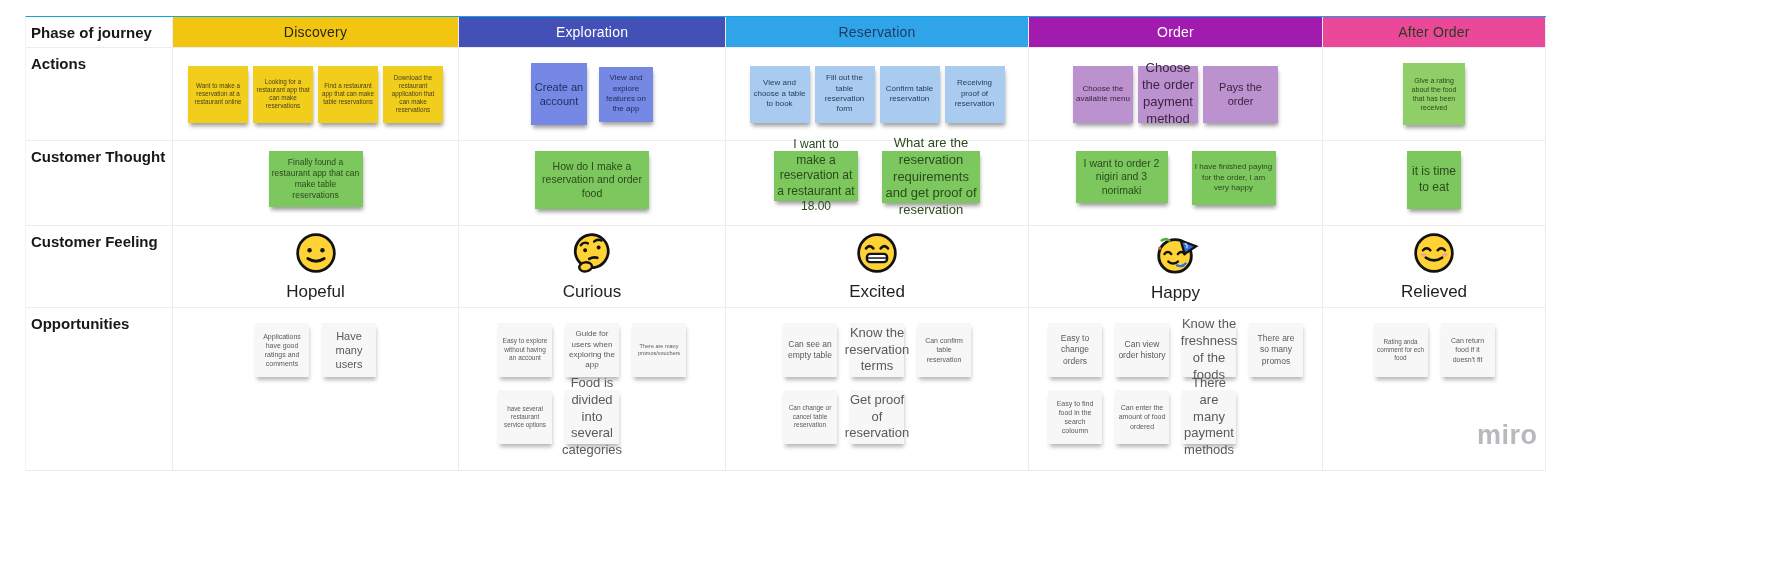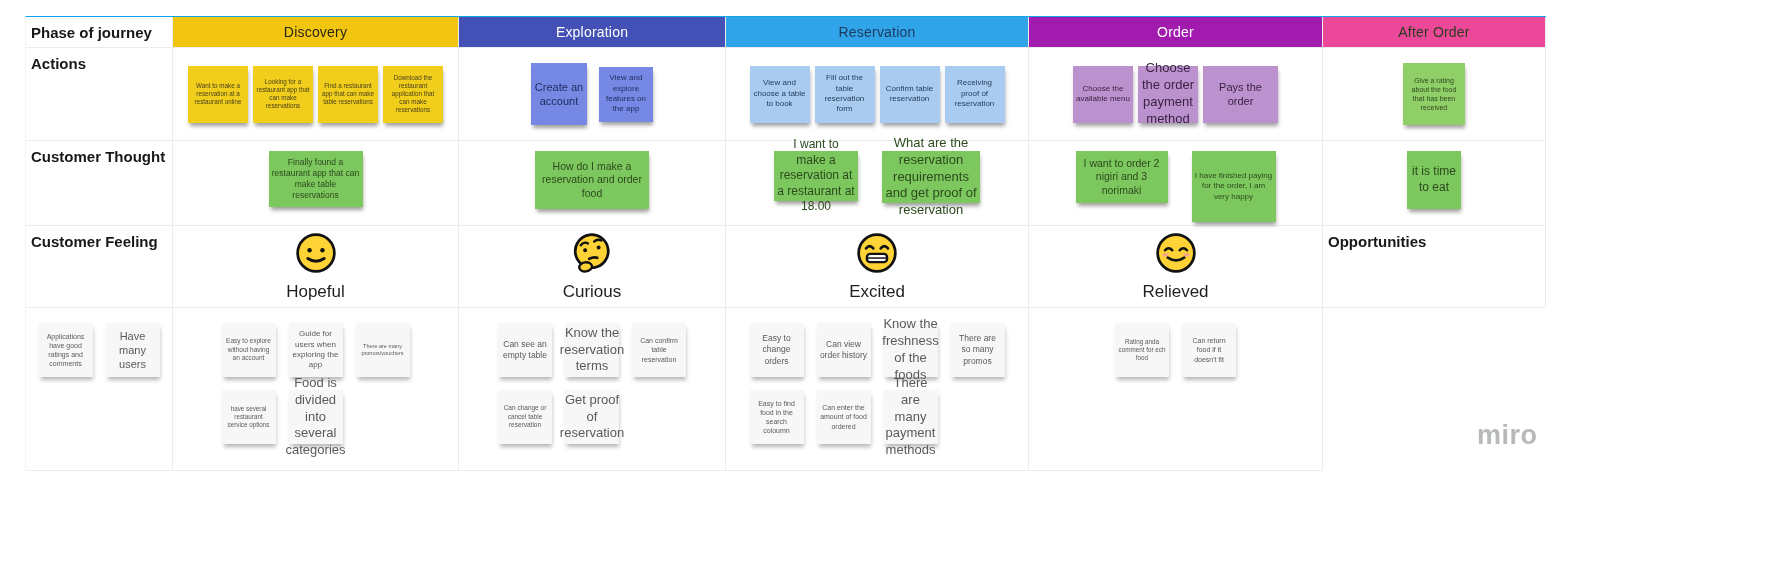--- a/index.html
+++ b/index.html
@@ -42,21 +42,21 @@
   .f105{font-size:10.5px}.f11{font-size:11px}
 
   .s-a{width:60px;height:57px}
   .s-create{width:56px;height:62px}
   .s-view{width:54px;height:55px}
   .s-pays{width:75px;height:57px}
   .s-aft{width:62px;height:62px}
   .s-opp{width:54px;height:54px}
   .s-td{width:94px;height:56px}.s-te{width:114px;height:58px}
   .s-tr1{width:84px;height:50px}.s-tr2{width:98px;height:52px}
-  .s-to1{width:92px;height:52px}.s-to2{width:84px;height:71px}
+  .s-to1{width:92px;height:52px}.s-to2{width:84px;height:54px}
   .s-ta{width:54px;height:58px}
 
   .acts{display:flex;align-items:center;justify-content:center;gap:5px;}
   .acts.g12{gap:12px;}
   .thoughts{display:flex;justify-content:center;align-items:flex-start;
             padding-top:10px;gap:24px;}
   .feel{display:flex;flex-direction:column;align-items:center;justify-content:center;gap:3px;}
   .feel-label{font-size:17px;color:#1f1f1f;}
   .opps-inner{margin:15px auto 0;width:max-content;display:flex;
               flex-direction:column;gap:13px;align-items:flex-start;}
@@ -175,20 +175,36 @@
         <path d="M12 19 Q16 14 20 19" stroke="#121212" stroke-width="2.8" fill="none" stroke-linecap="round"></path>
         <path d="M28 19 Q32 14 36 19" stroke="#121212" stroke-width="2.8" fill="none" stroke-linecap="round"></path>
         <rect x="13" y="25" width="22" height="9" rx="3.5" fill="#ffffff" stroke="#121212" stroke-width="2.6"></rect>
         <line x1="13" y1="29.5" x2="35" y2="29.5" stroke="#121212" stroke-width="1.6"></line>
       </svg>
     </div>
     <span class="feel-label">Excited</span>
   </div>
   <div class="cell feel">
     <div>
+      <svg viewBox="0 0 48 48" width="46" height="46">
+        <circle cx="23" cy="27" r="17" fill="#FFD335" stroke="#121212" stroke-width="3"></circle>
+        <polygon points="29,11 45,17 33,25" fill="#2E6FDE" stroke="#121212" stroke-width="2.4"></polygon>
+        <path d="M33 14 q4 1.5 2 5" stroke="#9EC4F5" stroke-width="1.8" fill="none"></path>
+        <path d="M9 11 q4 -3 8 0" stroke="#52B043" stroke-width="2.6" fill="none" stroke-linecap="round"></path>
+        <circle cx="7" cy="19" r="1.7" fill="#E2554A"></circle>
+        <path d="M12 25 Q15.5 21 19 25" stroke="#121212" stroke-width="2.6" fill="none" stroke-linecap="round"></path>
+        <path d="M26 25 Q29.5 21 33 25" stroke="#121212" stroke-width="2.6" fill="none" stroke-linecap="round"></path>
+        <path d="M16 33 Q21 37 26 33" stroke="#121212" stroke-width="2.6" fill="none" stroke-linecap="round"></path>
+        <path d="M25 37 q6 2 9 -2" stroke="#2E6FDE" stroke-width="2.4" fill="none" stroke-linecap="round"></path>
+      </svg>
+    </div>
+    <span class="feel-label">Happy</span>
+  </div>
+  <div class="cell feel">
+    <div>
       <svg viewBox="0 0 48 48" width="44" height="44">
         <circle cx="24" cy="24" r="20" fill="#FFD335" stroke="#121212" stroke-width="3"></circle>
         <path d="M12 21 Q16 16.5 20 21" stroke="#121212" stroke-width="2.8" fill="none" stroke-linecap="round"></path>
         <path d="M28 21 Q32 16.5 36 21" stroke="#121212" stroke-width="2.8" fill="none" stroke-linecap="round"></path>
         <path d="M15 29 Q24 35 33 29" stroke="#121212" stroke-width="2.8" fill="none" stroke-linecap="round"></path>
         <ellipse cx="12.5" cy="26" rx="3.2" ry="2" fill="#F4A09C" opacity="0.85"></ellipse>
         <ellipse cx="35.5" cy="26" rx="3.2" ry="2" fill="#F4A09C" opacity="0.85"></ellipse>
       </svg>
     </div>
     <span class="feel-label">Relieved</span>

